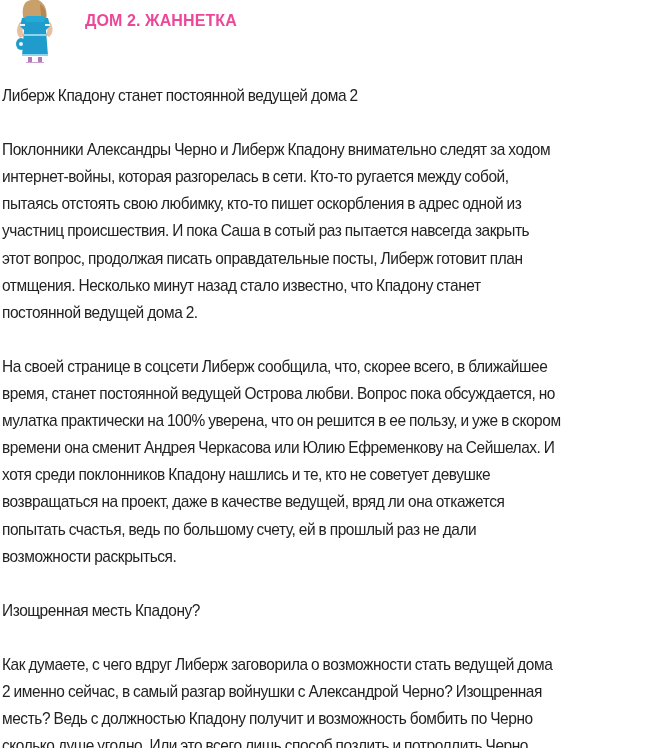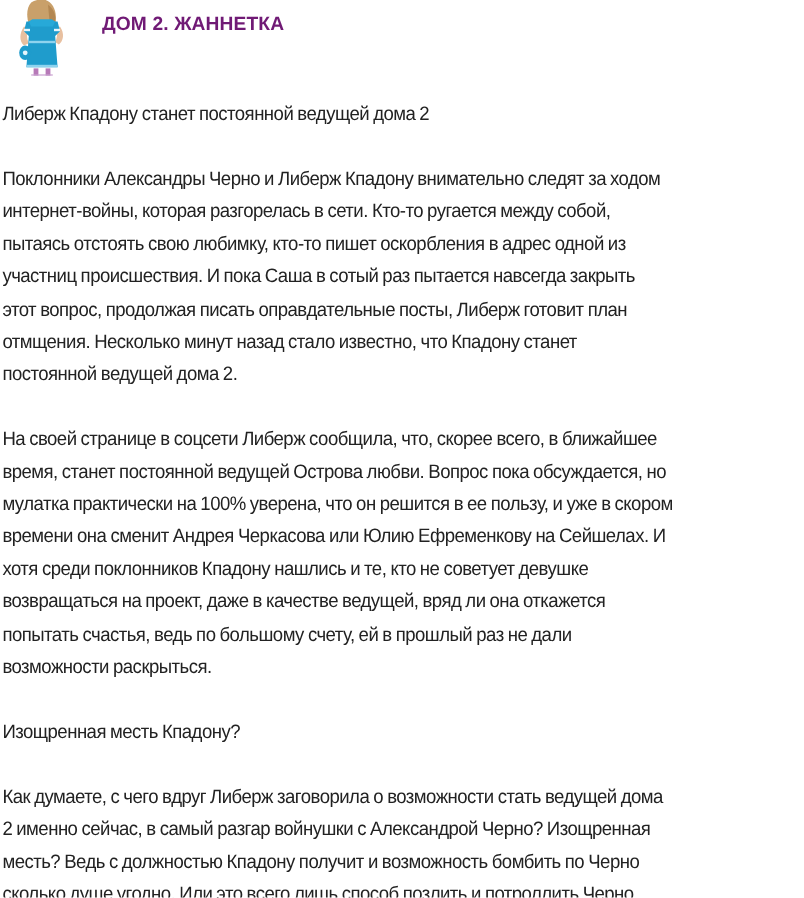--- a/index.html
+++ b/index.html
@@ -28,21 +28,21 @@
       top: 0;
       width: 46px;
       height: 66px;
     }
     .channel-title {
       position: absolute;
       left: 85px;
       top: 12px;
       font-size: 16px;
       font-weight: bold;
-      color: #701a75;
+      color: #ec4899;
       letter-spacing: 0.1px;
       white-space: nowrap;
     }
     .content {
       position: absolute;
       left: 2px;
       top: 82px;
       width: 664px;
       font-size: 16.2px;
       line-height: 27.1px;

